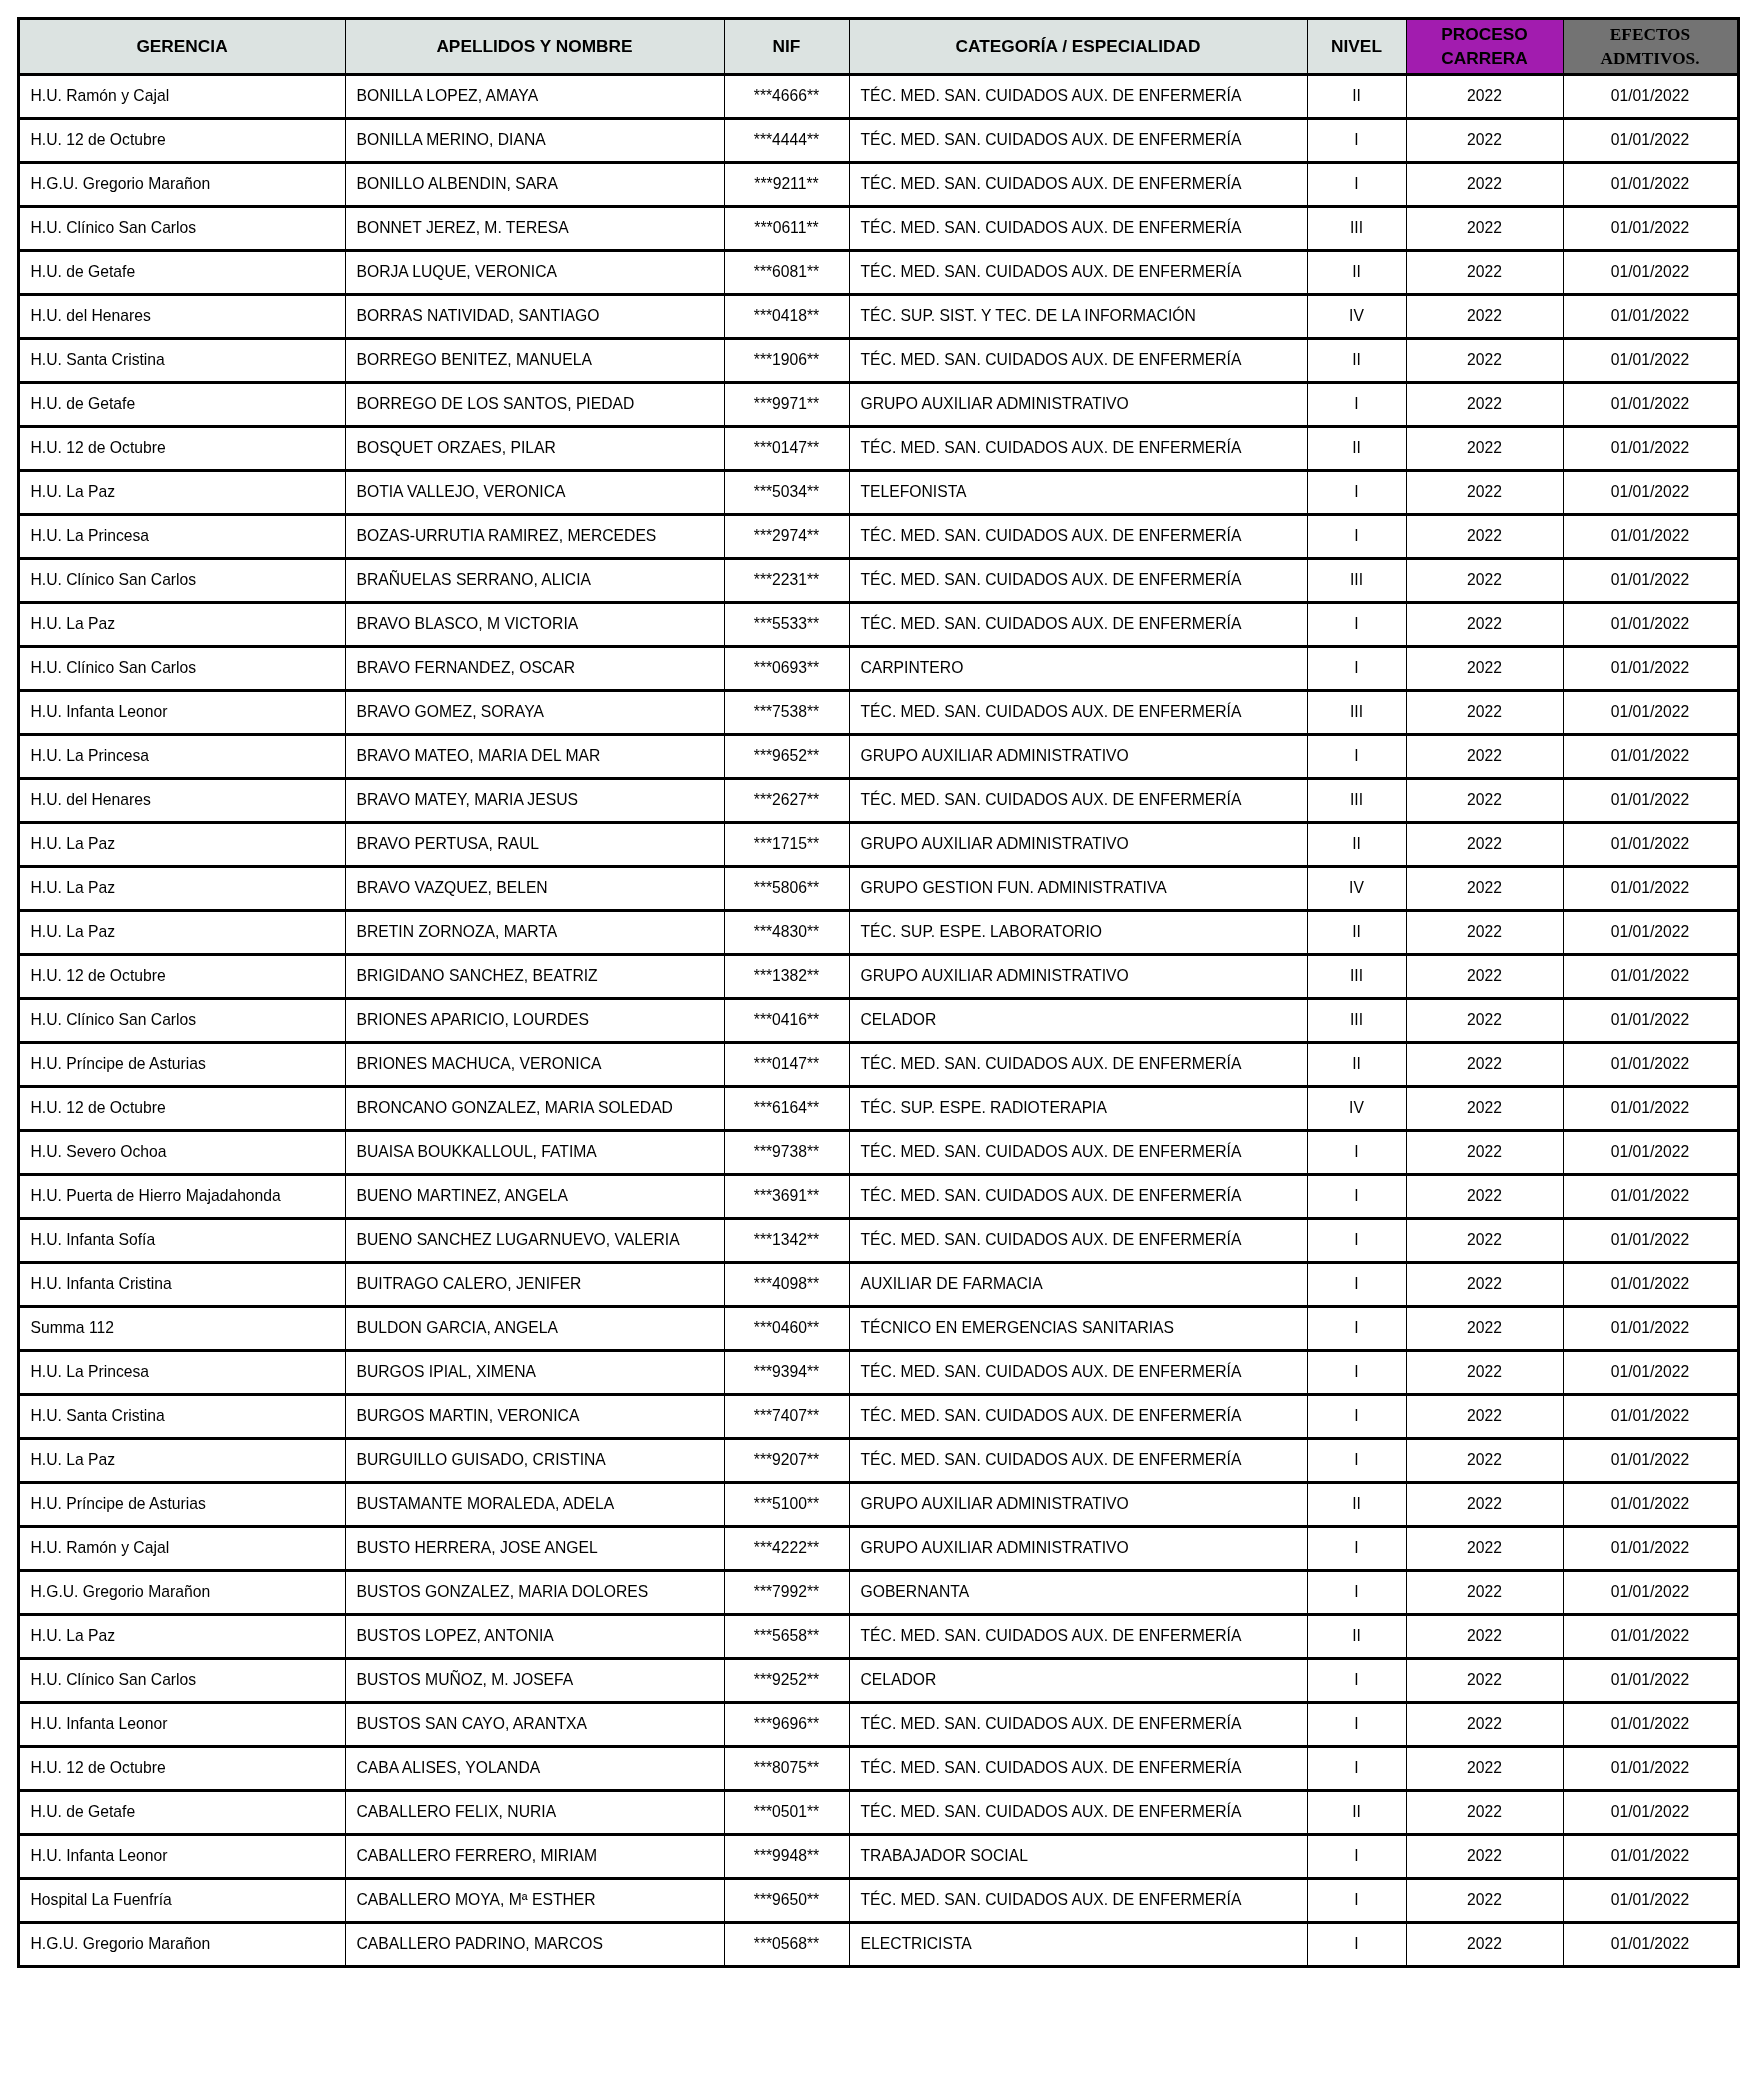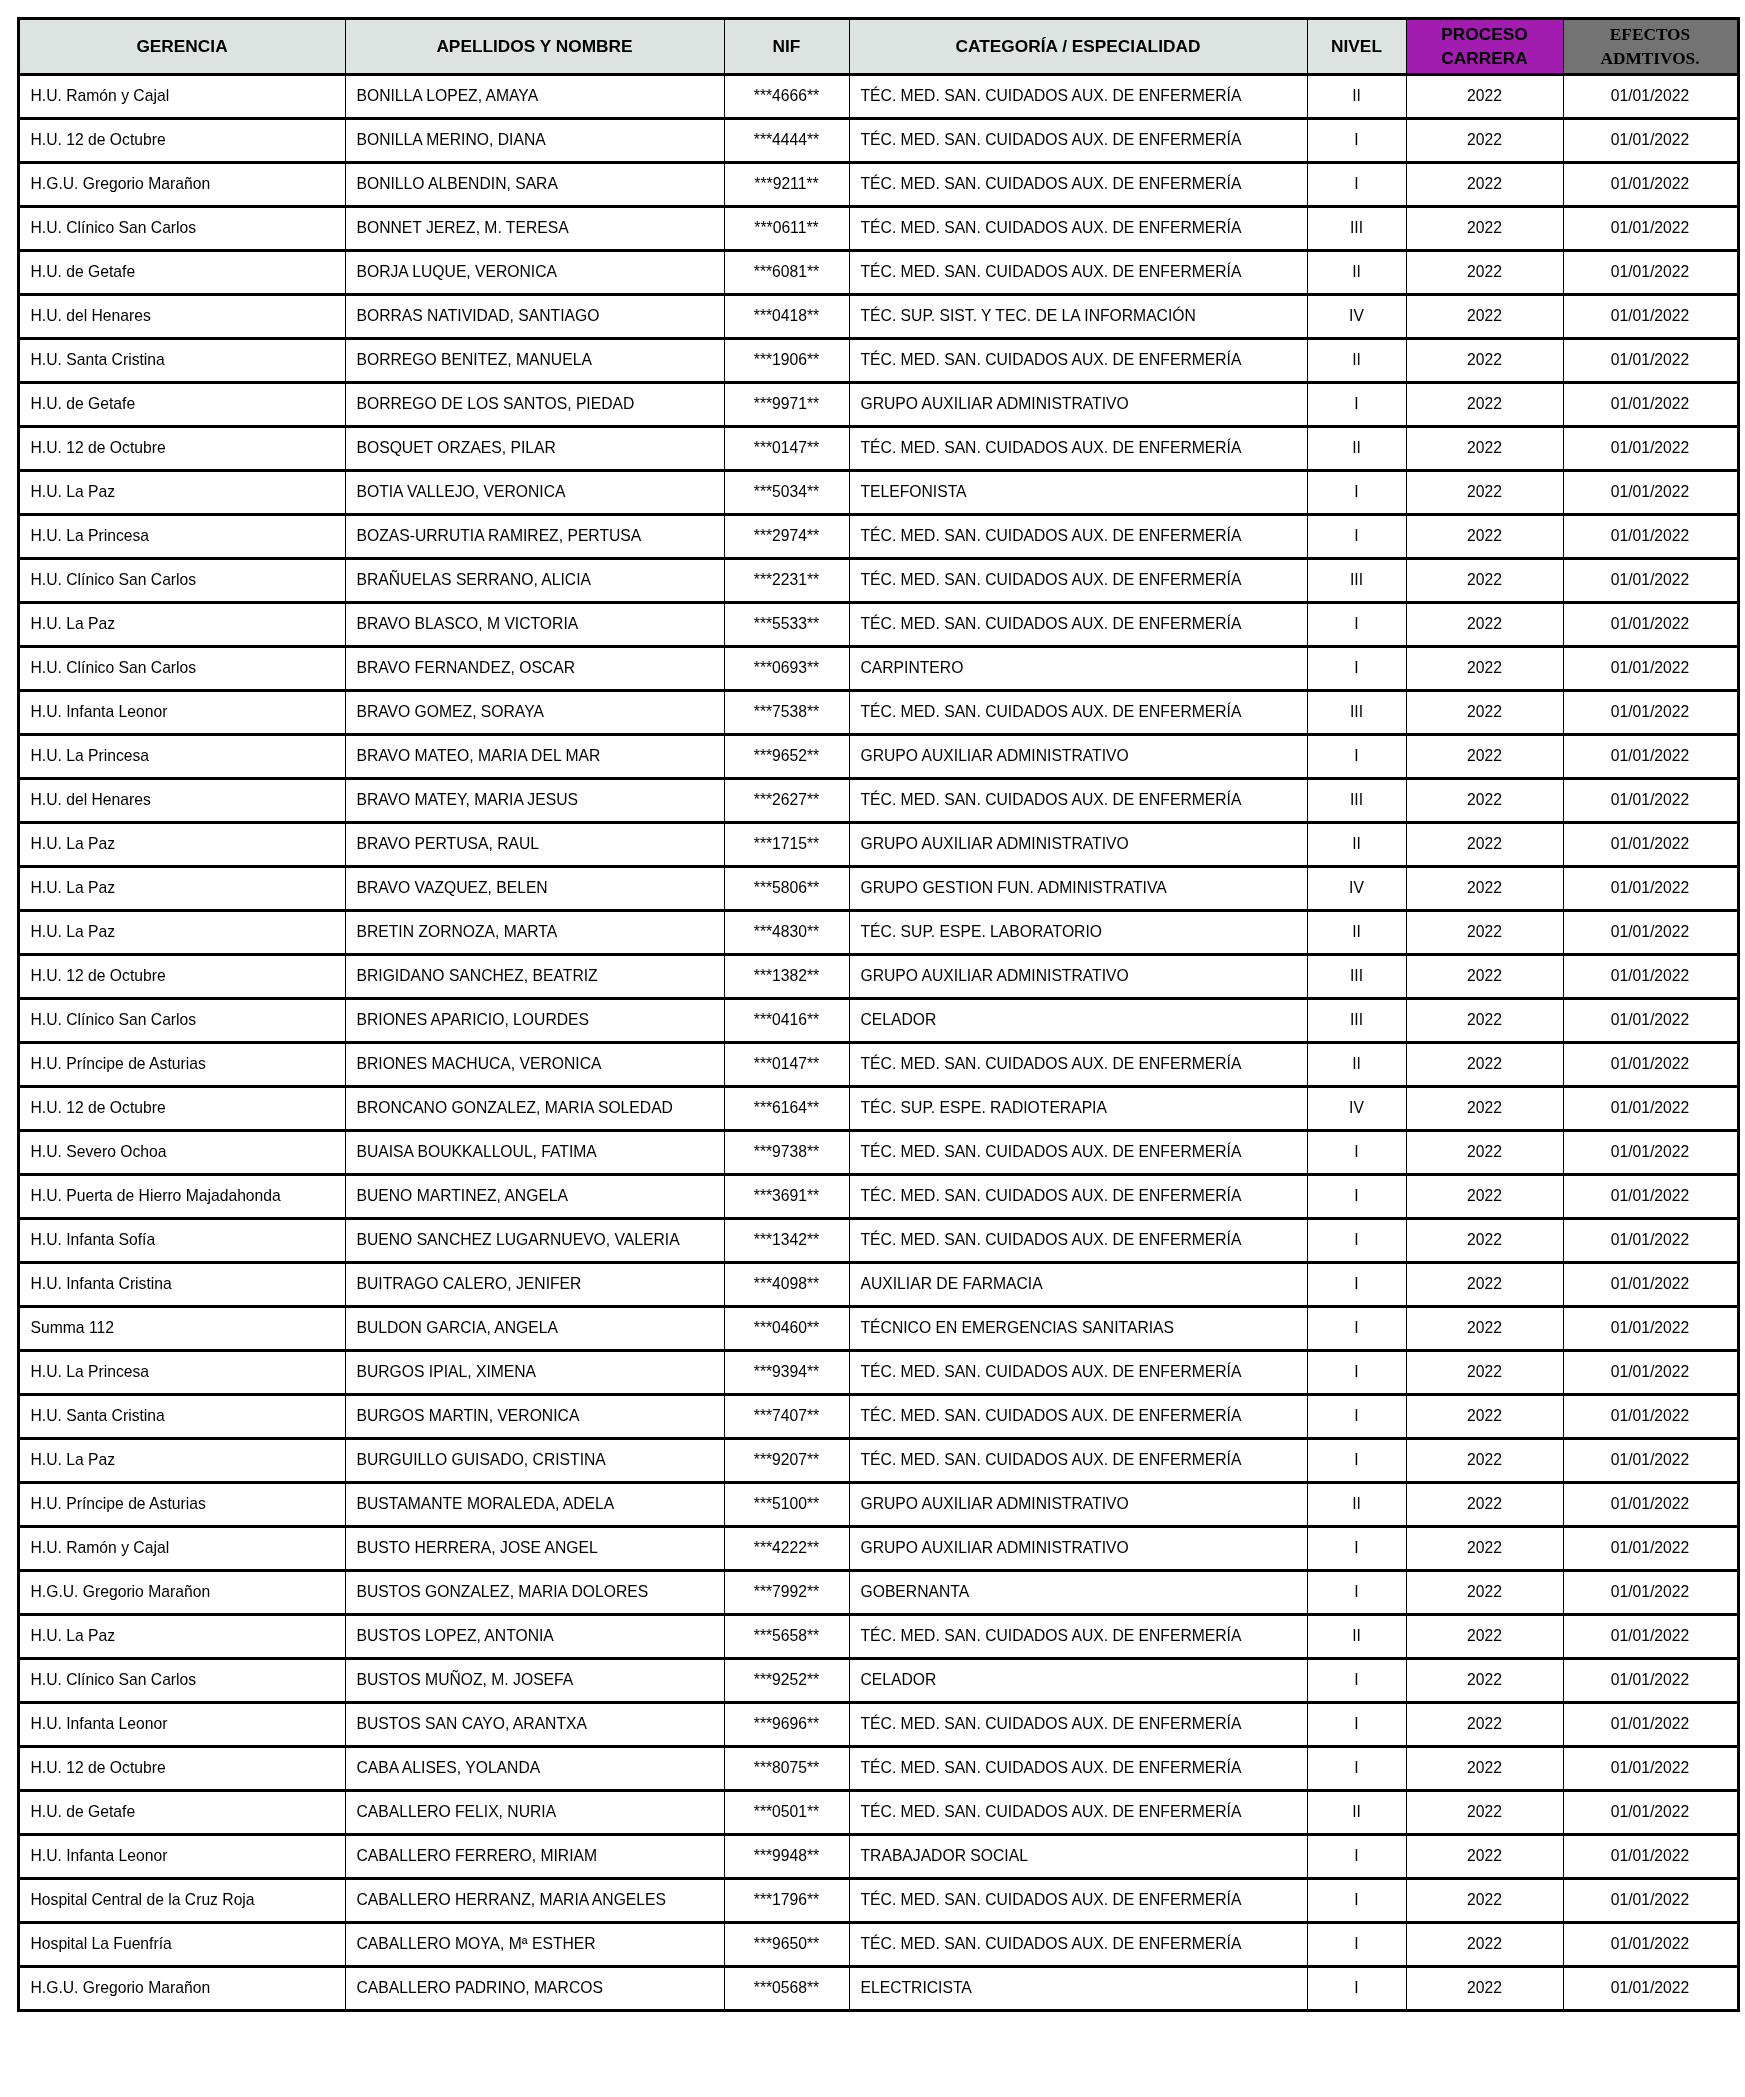--- a/index.html
+++ b/index.html
@@ -181,21 +181,21 @@
           <td class="col-gerencia">H.U. La Paz</td>
           <td class="col-nombre">BOTIA VALLEJO, VERONICA</td>
           <td class="col-nif center">***5034**</td>
           <td class="col-categoria">TELEFONISTA</td>
           <td class="col-nivel center">I</td>
           <td class="col-proceso center">2022</td>
           <td class="col-efectos center">01/01/2022</td>
         </tr>
         <tr>
           <td class="col-gerencia">H.U. La Princesa</td>
-          <td class="col-nombre">BOZAS-URRUTIA RAMIREZ, PERTUSA</td>
+          <td class="col-nombre">BOZAS-URRUTIA RAMIREZ, MERCEDES</td>
           <td class="col-nif center">***2974**</td>
           <td class="col-categoria">TÉC. MED. SAN. CUIDADOS AUX. DE ENFERMERÍA</td>
           <td class="col-nivel center">I</td>
           <td class="col-proceso center">2022</td>
           <td class="col-efectos center">01/01/2022</td>
         </tr>
         <tr>
           <td class="col-gerencia">H.U. Clínico San Carlos</td>
           <td class="col-nombre">BRAÑUELAS SERRANO, ALICIA</td>
           <td class="col-nif center">***2231**</td>
@@ -454,29 +454,20 @@
           <td class="col-categoria">TÉC. MED. SAN. CUIDADOS AUX. DE ENFERMERÍA</td>
           <td class="col-nivel center">II</td>
           <td class="col-proceso center">2022</td>
           <td class="col-efectos center">01/01/2022</td>
         </tr>
         <tr>
           <td class="col-gerencia">H.U. Infanta Leonor</td>
           <td class="col-nombre">CABALLERO FERRERO, MIRIAM</td>
           <td class="col-nif center">***9948**</td>
           <td class="col-categoria">TRABAJADOR SOCIAL</td>
-          <td class="col-nivel center">I</td>
-          <td class="col-proceso center">2022</td>
-          <td class="col-efectos center">01/01/2022</td>
-        </tr>
-        <tr>
-          <td class="col-gerencia">Hospital Central de la Cruz Roja</td>
-          <td class="col-nombre">CABALLERO HERRANZ, MARIA ANGELES</td>
-          <td class="col-nif center">***1796**</td>
-          <td class="col-categoria">TÉC. MED. SAN. CUIDADOS AUX. DE ENFERMERÍA</td>
           <td class="col-nivel center">I</td>
           <td class="col-proceso center">2022</td>
           <td class="col-efectos center">01/01/2022</td>
         </tr>
         <tr>
           <td class="col-gerencia">Hospital La Fuenfría</td>
           <td class="col-nombre">CABALLERO MOYA, Mª ESTHER</td>
           <td class="col-nif center">***9650**</td>
           <td class="col-categoria">TÉC. MED. SAN. CUIDADOS AUX. DE ENFERMERÍA</td>
           <td class="col-nivel center">I</td>

